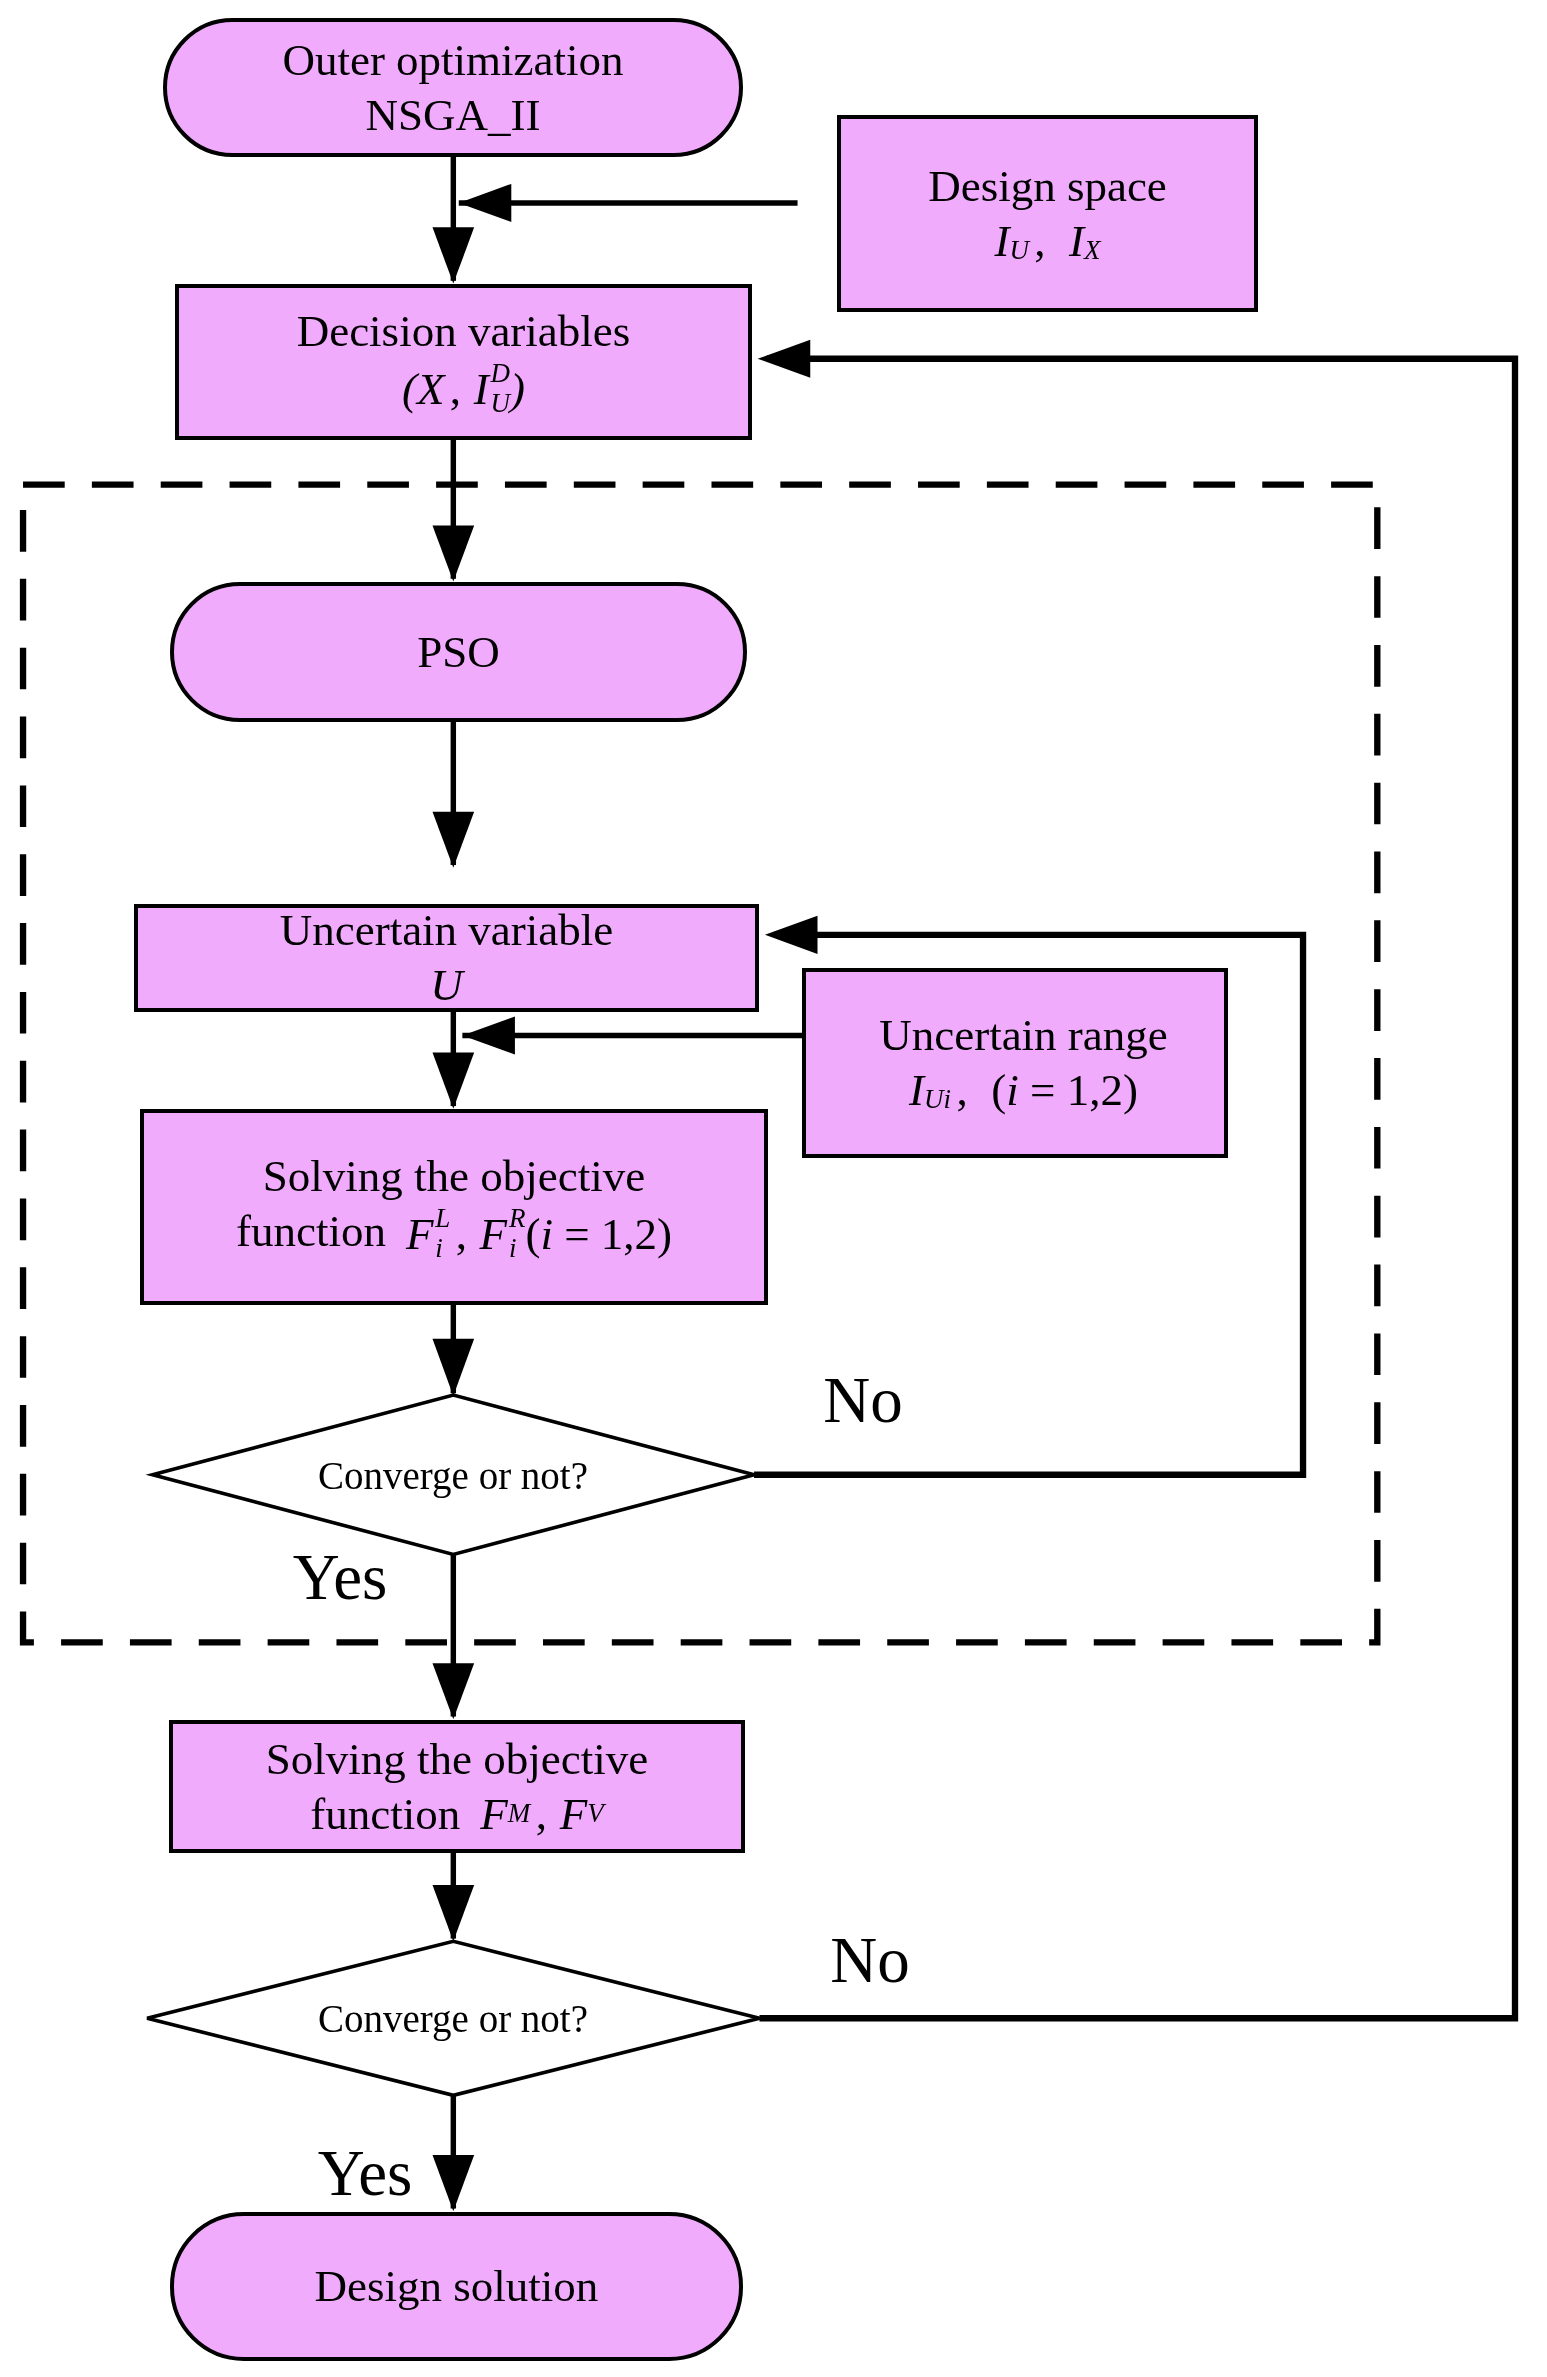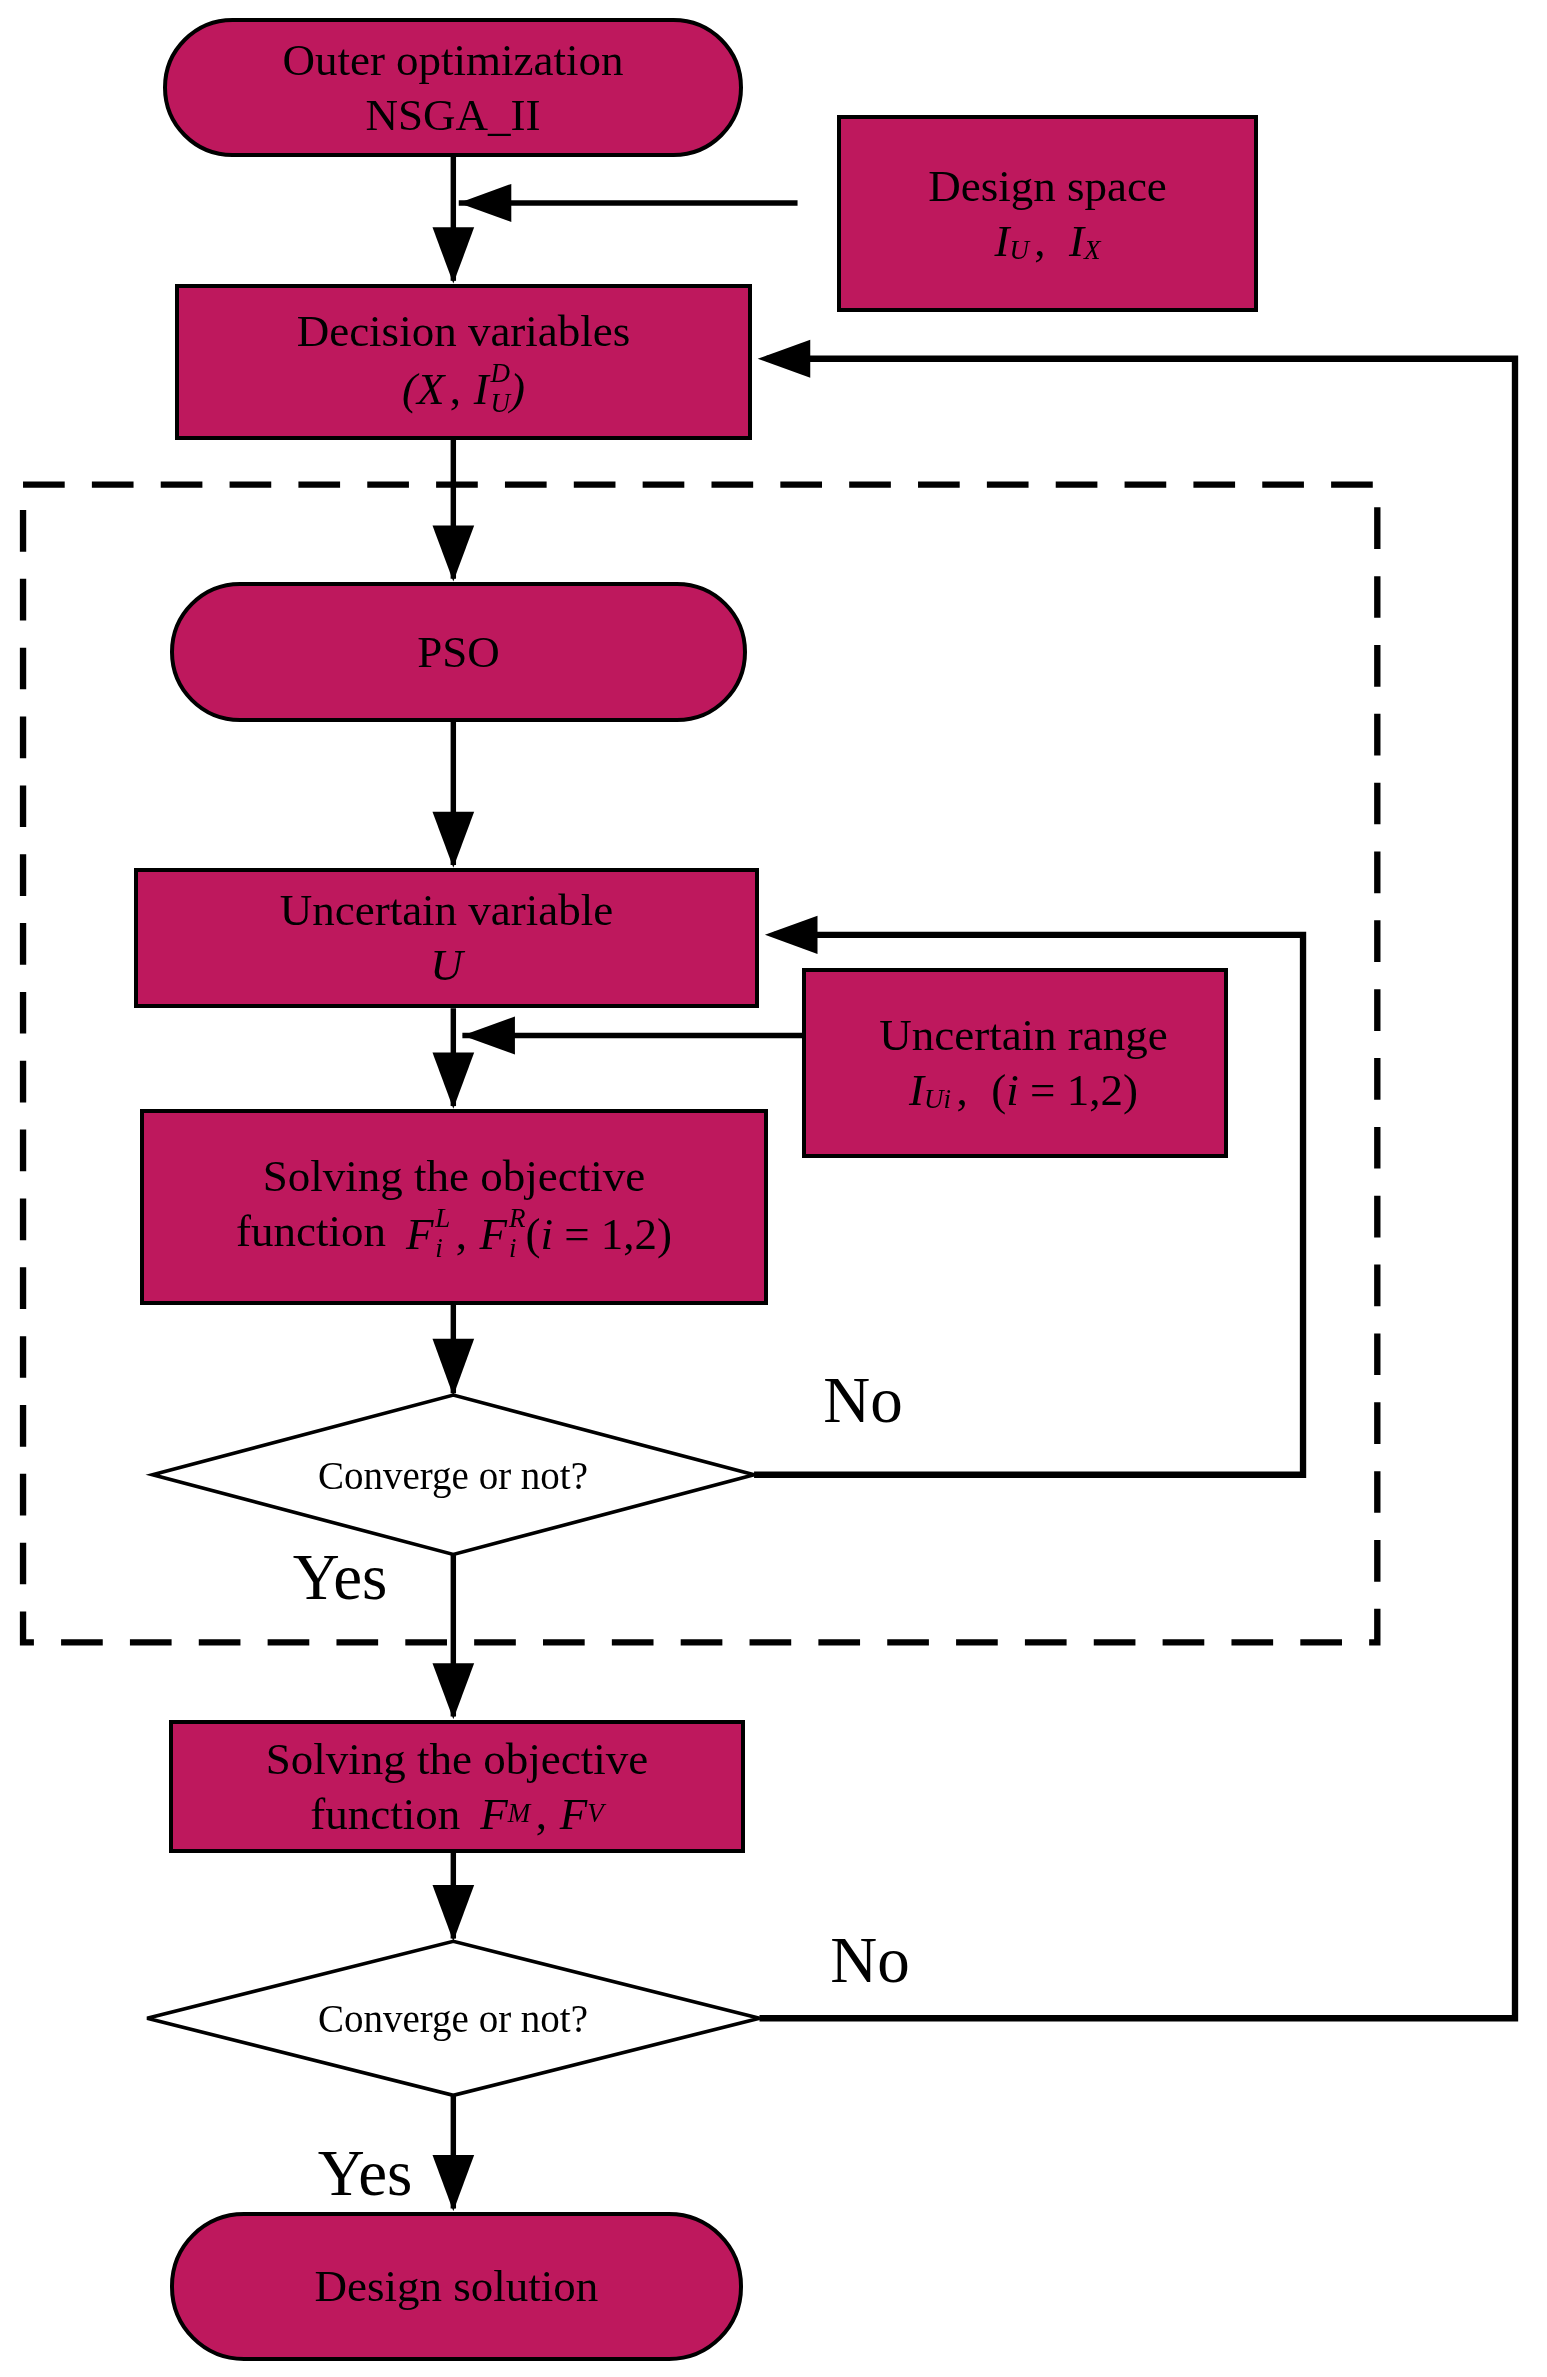--- a/index.html
+++ b/index.html
@@ -3,21 +3,21 @@
 <meta charset="utf-8">
 <style>
   html,body{margin:0;padding:0;background:#ffffff;}
   body{
     width:1548px;height:2377px;position:relative;overflow:hidden;
     font-family:"Liberation Serif","DejaVu Serif",serif;color:#000;
   }
   *{box-sizing:border-box;}
   svg.connectors{position:absolute;left:0;top:0;}
   .node{
-    position:absolute;background:#be185d;border:4.5px solid #000;
+    position:absolute;background:#f0abfc;border:4.5px solid #000;
     display:flex;flex-direction:column;align-items:center;justify-content:center;
     text-align:center;font-size:45px;line-height:1.22;
   }
   .stadium{border-radius:77px;}
   .dtext{
     position:absolute;display:flex;align-items:center;justify-content:center;
     text-align:center;font-size:39px;
   }
   .edge-label{
     position:absolute;transform:translate(-50%,-50%);
@@ -113,21 +113,21 @@
         <span>U</span>
       </span>
       <span class="it">)</span>
   </span>
 </div>
 
 <div class="node stadium" style="left:170px;top:582px;width:577px;height:140px;">
   <span>PSO</span>
 </div>
 
-<div class="node" style="left:134px;top:868px;width:625px;height:140px;justify-content:center;">
+<div class="node" style="left:134px;top:904px;width:625px;height:108px;justify-content:center;">
   <span>Uncertain variable</span>
   <span class="math it">U</span>
 </div>
 
 <div class="node" style="left:802px;top:968px;width:426px;height:190px;padding-left:17px;">
   <span>Uncertain range</span>
   <span class="math">
     <span class="it">I</span>
       <span class="sb">Ui</span>
       <span class="sep">,</span>

